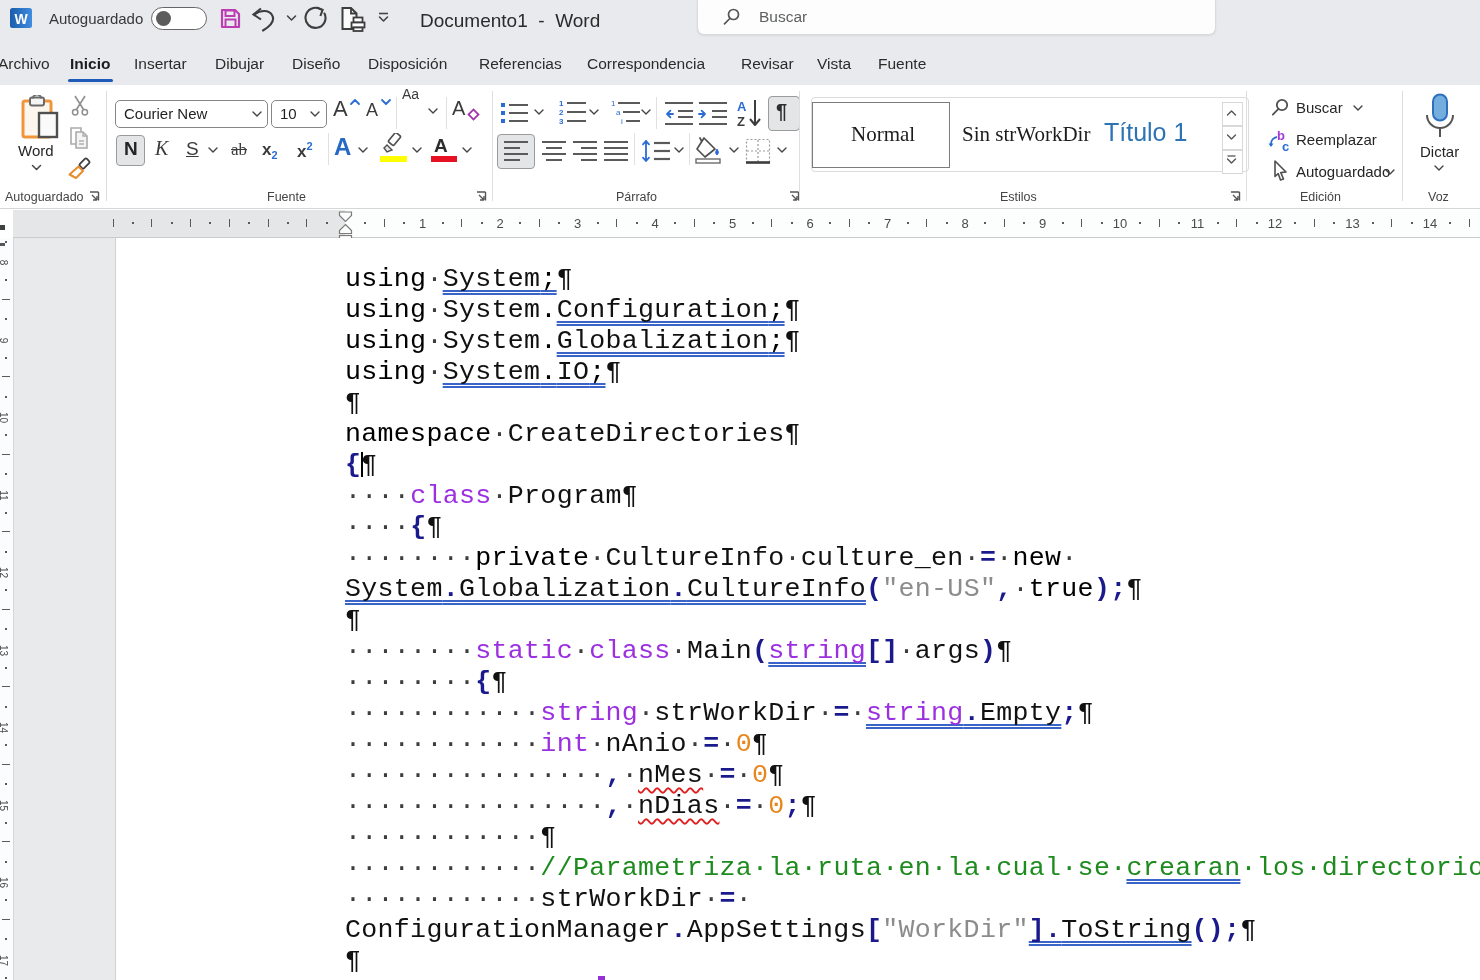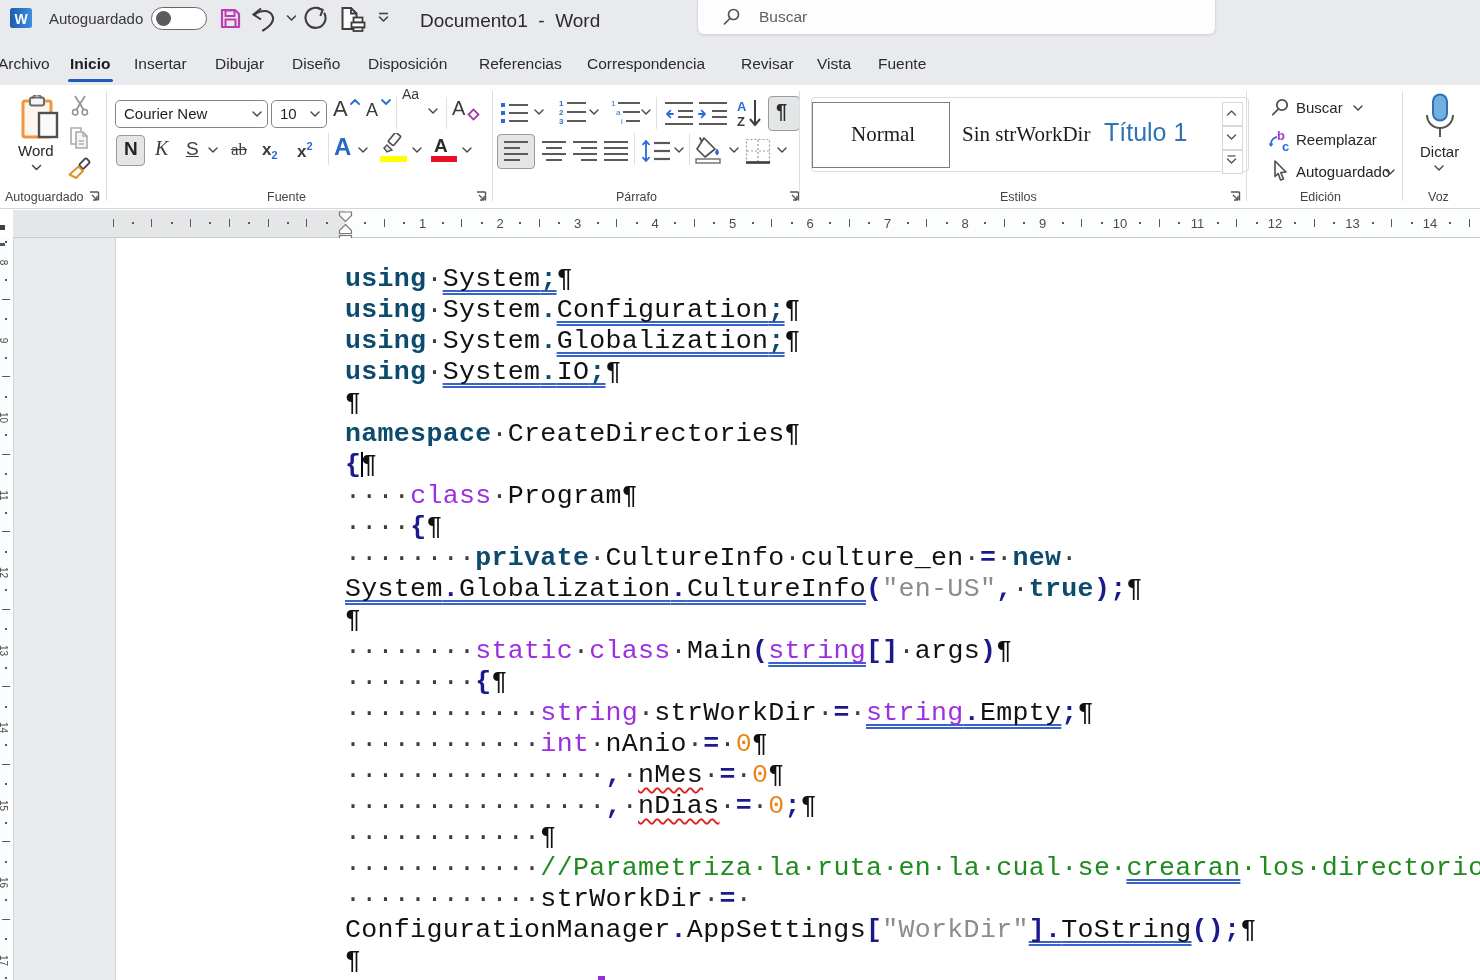--- a/index.html
+++ b/index.html
@@ -27,21 +27,21 @@
 #vruler{position:absolute;left:0;top:238px;width:13px;height:742px;background:#fbfcfd;border-right:1px solid #d5d7d8}
 .vtickd{position:absolute;left:5px;width:2px;height:2px;background:#5a5a5a}
 .vtickt{position:absolute;left:2px;width:8px;height:1px;background:#5a5a5a}
 .vnum{position:absolute;left:-3px;width:13px;font-size:10px;color:#4a4a4a;text-align:center;transform:rotate(90deg);margin-top:4px}
 
 #docarea{position:absolute;left:14px;top:238px;width:1466px;height:742px;background:#e9eaec}
 #page{position:absolute;left:101px;top:0;width:1365px;height:743px;background:#fff;border-left:1px solid #cfd1d2}
 #code{position:absolute;left:345px;top:264px;width:1200px;font-family:"Liberation Mono",monospace;
   font-size:26.6px;line-height:31px;letter-spacing:0.32px;color:#111}
 #code .ln{height:31px;white-space:pre}
-.k{color:#0c4a6e;font-weight:bold}
+.k{color:#000000;font-weight:normal}
 .p{color:#1a1a8c;font-weight:bold}
 .t{color:#9c2fe0}
 .n{color:#e8861c}
 .s{color:#8c8c8c}
 .c{color:#1e8b1e}
 .d{color:#3d3d3d}
 .cd{color:#1e8b1e}
 .u{text-decoration:underline;text-decoration-style:double;text-decoration-color:#3a64c8;text-decoration-thickness:1.6px;text-underline-offset:4px;text-decoration-skip-ink:none}
 .w{text-decoration:underline;text-decoration-style:wavy;text-decoration-color:#e02020;text-decoration-thickness:1.7px;text-underline-offset:5px;text-decoration-skip-ink:none}
 .icon-txt{position:absolute;color:#3b3b3b}

